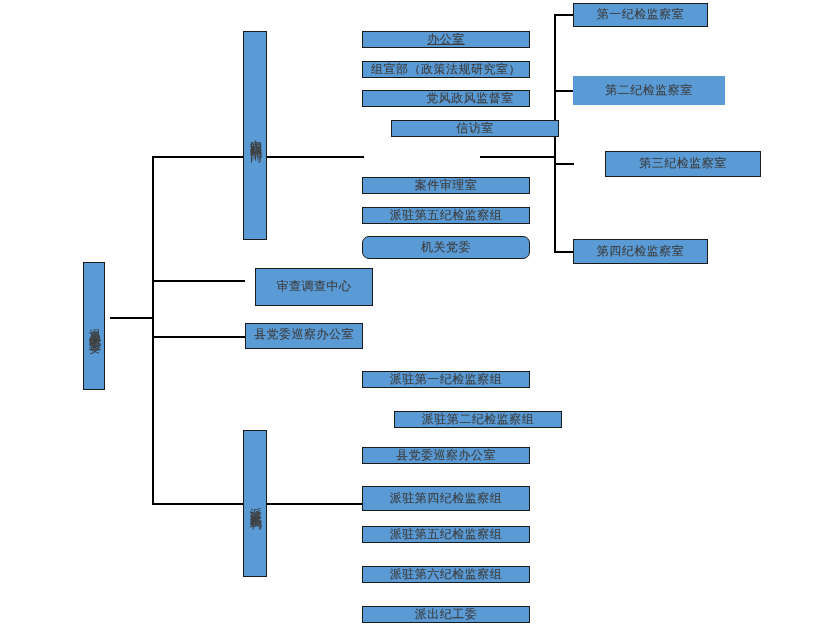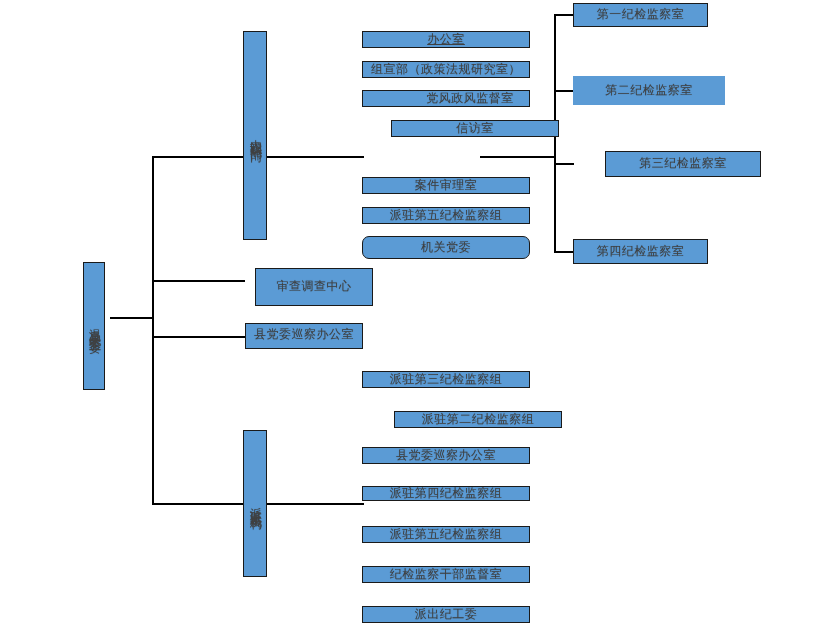--- a/index.html
+++ b/index.html
@@ -93,21 +93,21 @@
   <div class="node" style="left:573px; top:3px; width:135px; height:24px;">第一纪检监察室</div>
   <div class="node noborder" style="left:573px; top:76px; width:152px; height:29px;">第二纪检监察室</div>
   <div class="node" style="left:605px; top:151px; width:156px; height:26px;">第三纪检监察室</div>
   <div class="node" style="left:573px; top:239px; width:135px; height:25px;">第四纪检监察室</div>
 
   <div class="node" style="left:245px; top:268px; width:118px; height:38px;margin-left:10px;">审查调查中心</div>
   <div class="node" style="left:245px; top:323px; width:118px; height:26px;font-family:Liberation Mono, monospace;">县党委巡察办公室</div>
 
   <div class="node vertical" style="left:243px; top:430px; width:24px; height:147px;">派驻派出机构</div>
 
-  <div class="node" style="left:362px; top:371px; width:168px; height:17px;">派驻第三纪检监察组</div>
+  <div class="node" style="left:362px; top:371px; width:168px; height:17px;">派驻第一纪检监察组</div>
   <div class="node" style="left:362px; top:411px; width:168px; height:17px;margin-left:32px;">派驻第二纪检监察组</div>
   <div class="node" style="left:362px; top:447px; width:168px; height:17px;">县党委巡察办公室</div>
-  <div class="node" style="left:362px; top:486px; width:168px; height:15px;">派驻第四纪检监察组</div>
+  <div class="node" style="left:362px; top:486px; width:168px; height:25px;">派驻第四纪检监察组</div>
   <div class="node" style="left:362px; top:526px; width:168px; height:17px;">派驻第五纪检监察组</div>
-  <div class="node" style="left:362px; top:566px; width:168px; height:17px;">纪检监察干部监督室</div>
+  <div class="node" style="left:362px; top:566px; width:168px; height:17px;">派驻第六纪检监察组</div>
   <div class="node" style="left:362px; top:606px; width:168px; height:17px;">派出纪工委</div>
 
 </div>
 
 </body></html>

